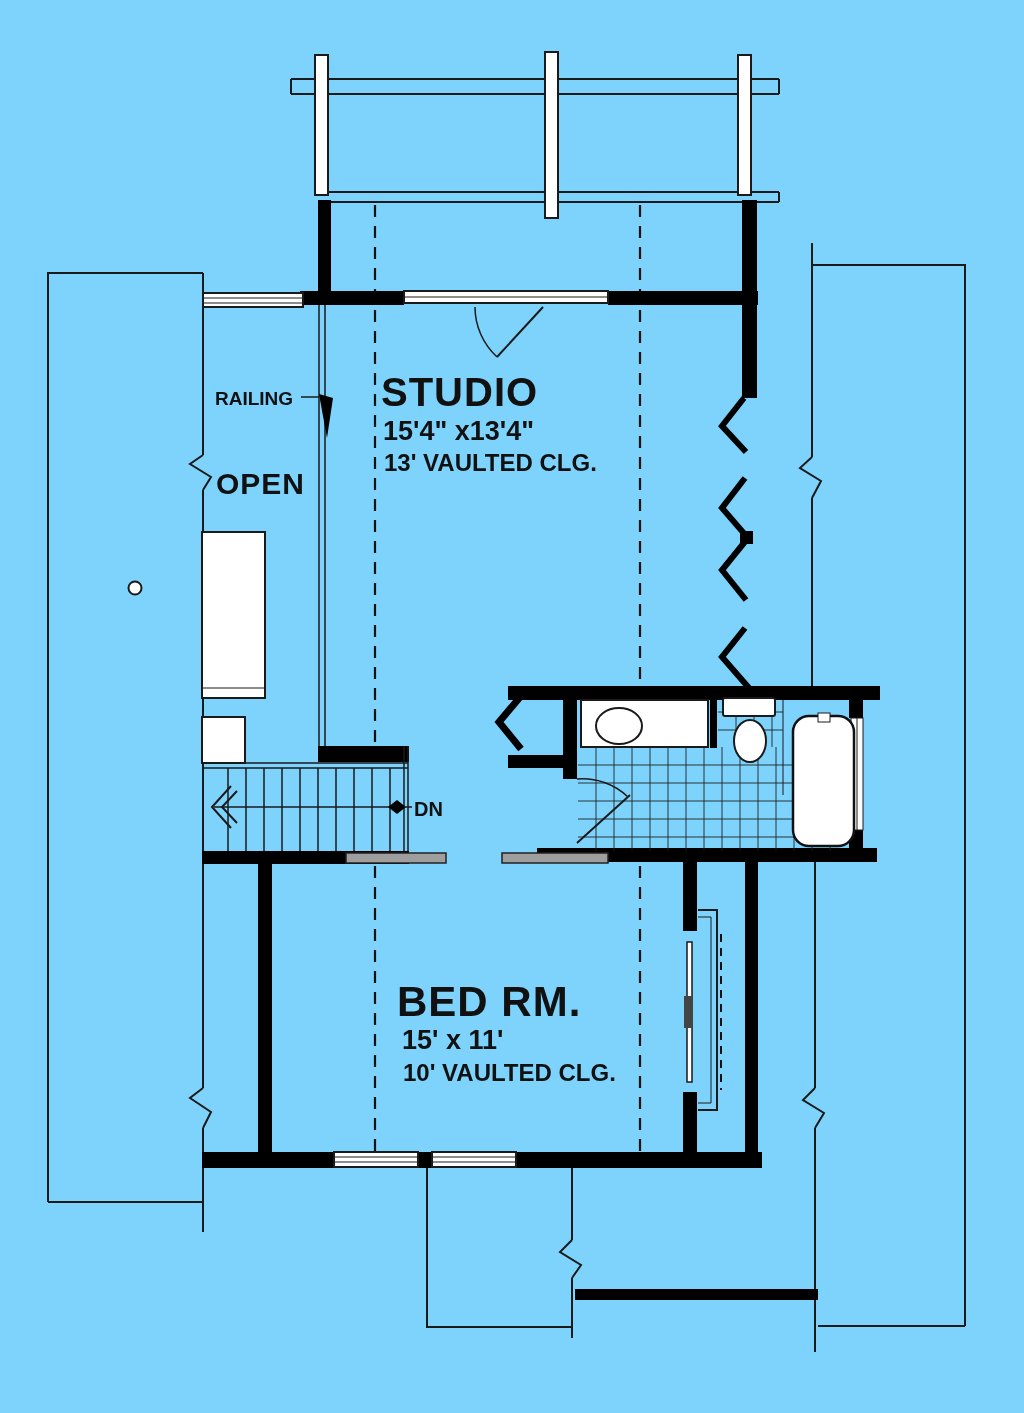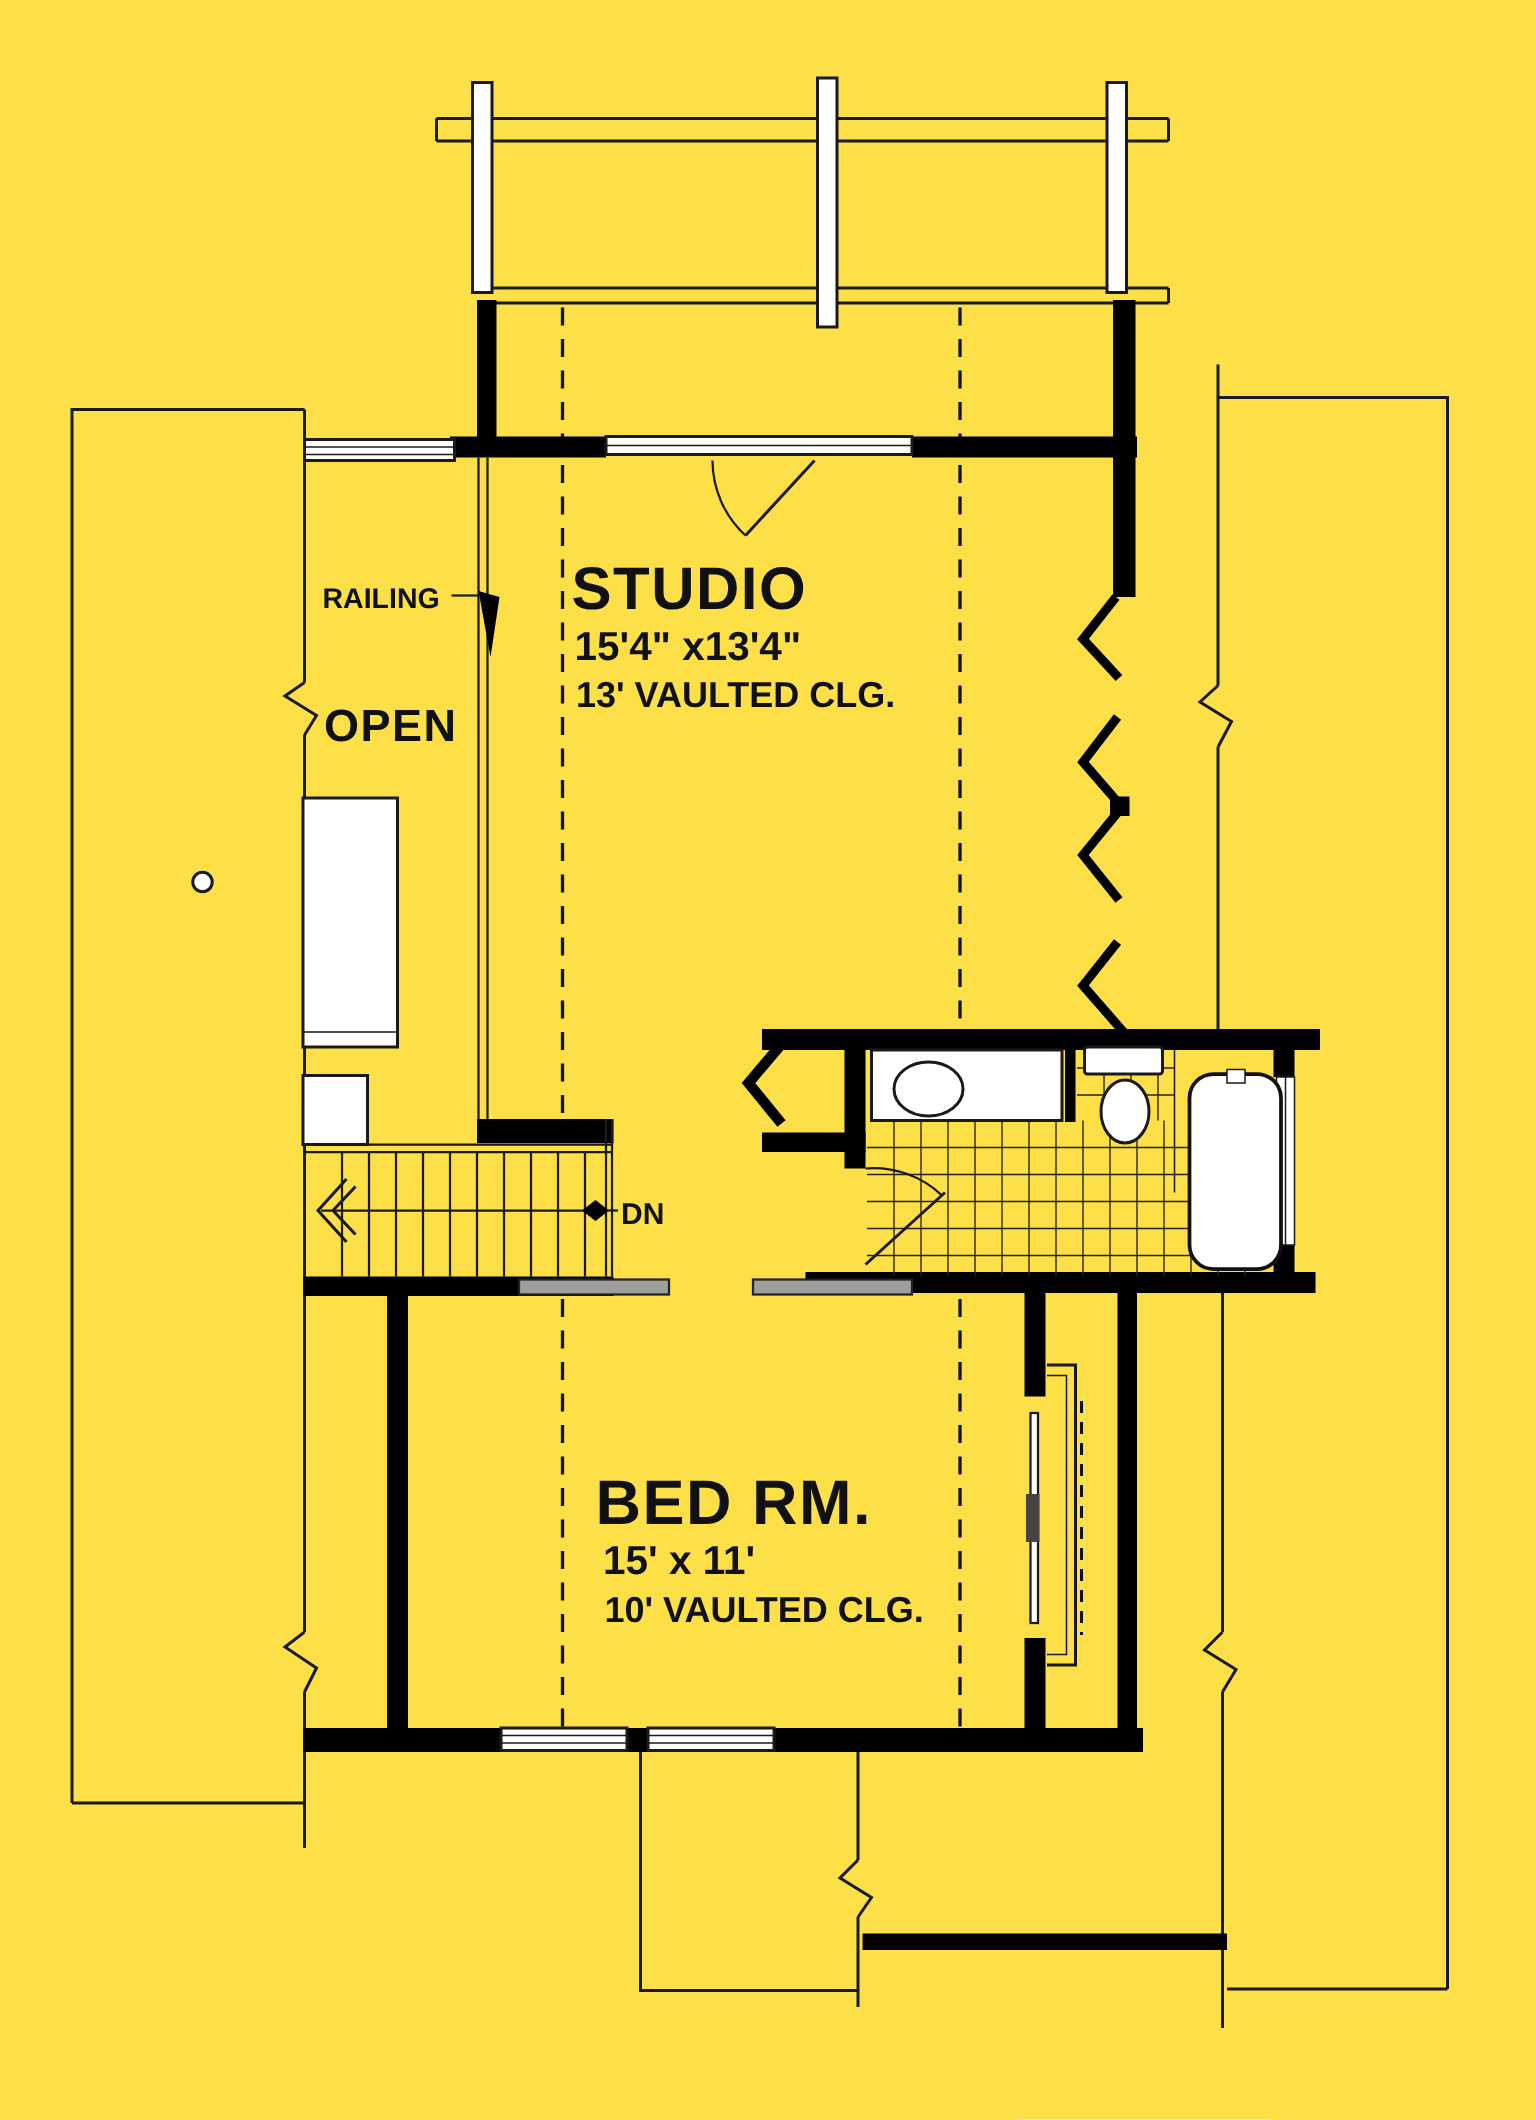--- a/index.html
+++ b/index.html
@@ -1,16 +1,16 @@
 <!DOCTYPE html>
 <html><head>
 <meta charset="utf-8">
 <style>
   html,body{margin:0;padding:0;background:#e8e8e8;}
-  .canvas{width:1024px;height:1413px;background:#fde047;position:relative;margin:0 auto;overflow:hidden;}
+  .canvas{width:1024px;height:1413px;background:#7dd3fc;position:relative;margin:0 auto;overflow:hidden;}
   svg{display:block;}
   .t{font-family:"Liberation Sans", sans-serif;font-weight:bold;fill:#111;}
   .t-room{font-size:40px;letter-spacing:1px;}
   .t-room-sm{font-size:42px;letter-spacing:1px;}
   .t-dim{font-size:27px;}
   .t-clg{font-size:24px;}
   .t-open{font-size:30px;letter-spacing:1px;}
   .t-rail{font-size:19px;}
   .t-dn{font-size:20px;}
   .wall{fill:#000;stroke:none;}

